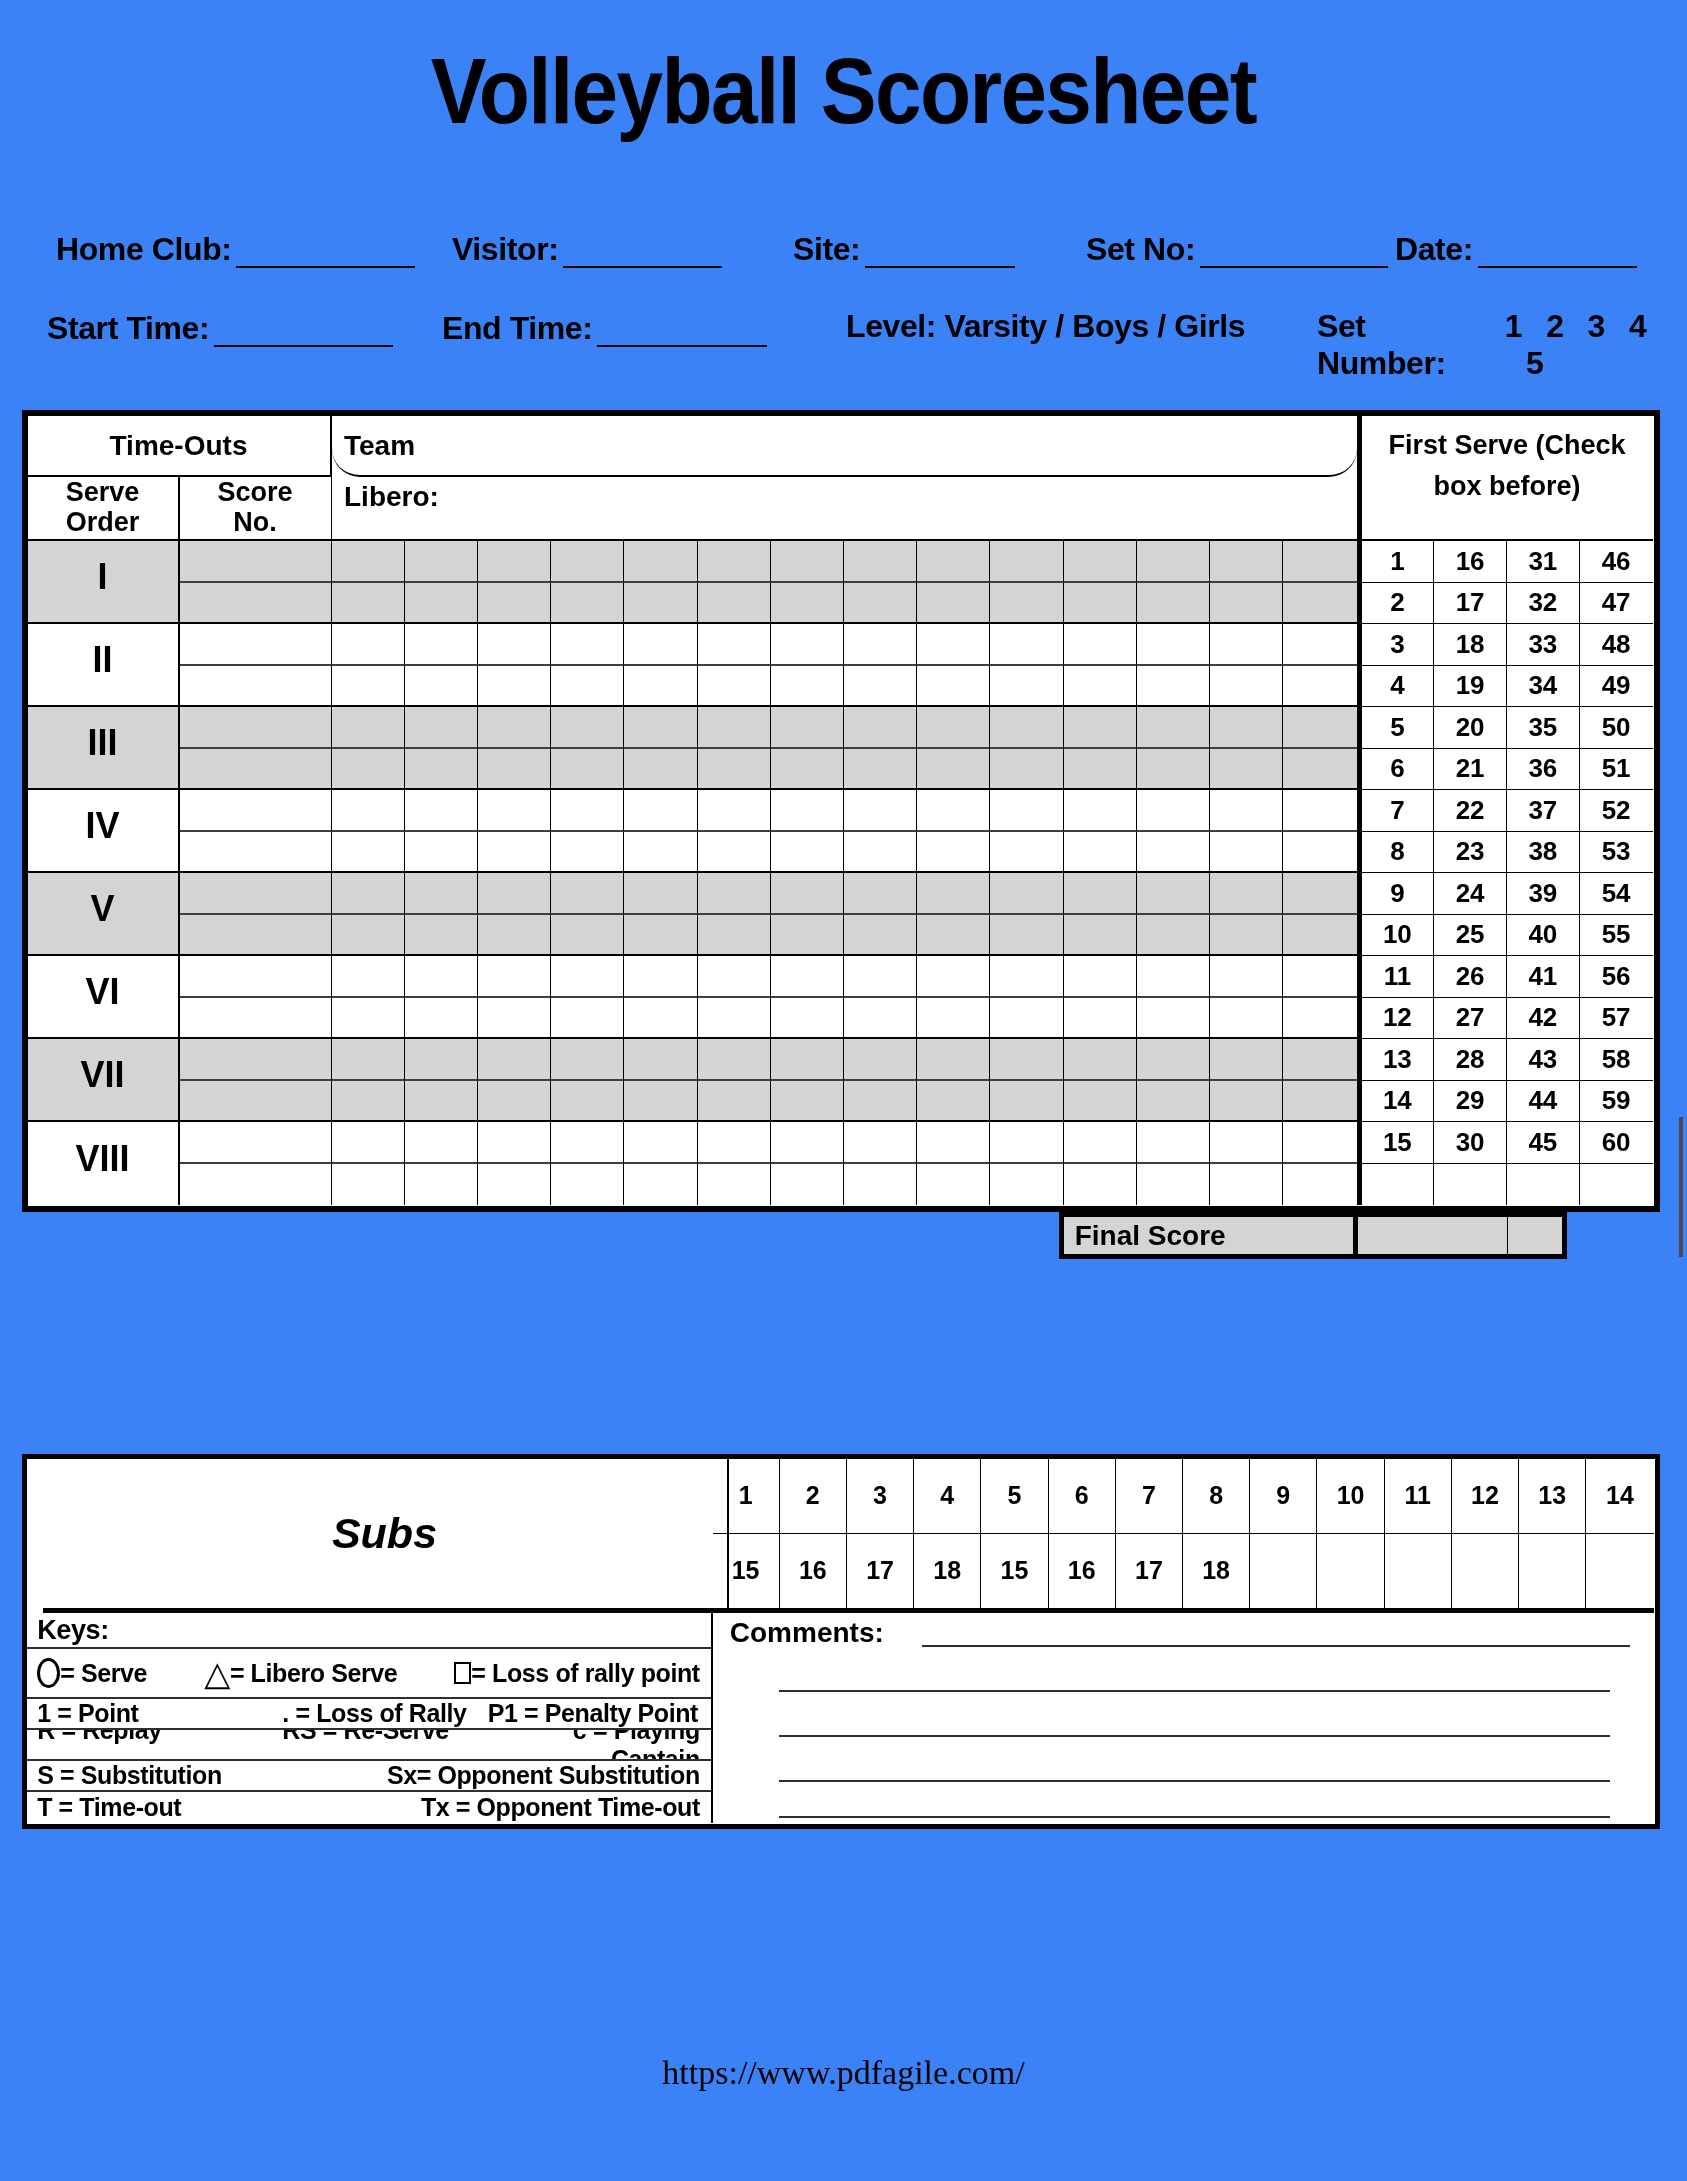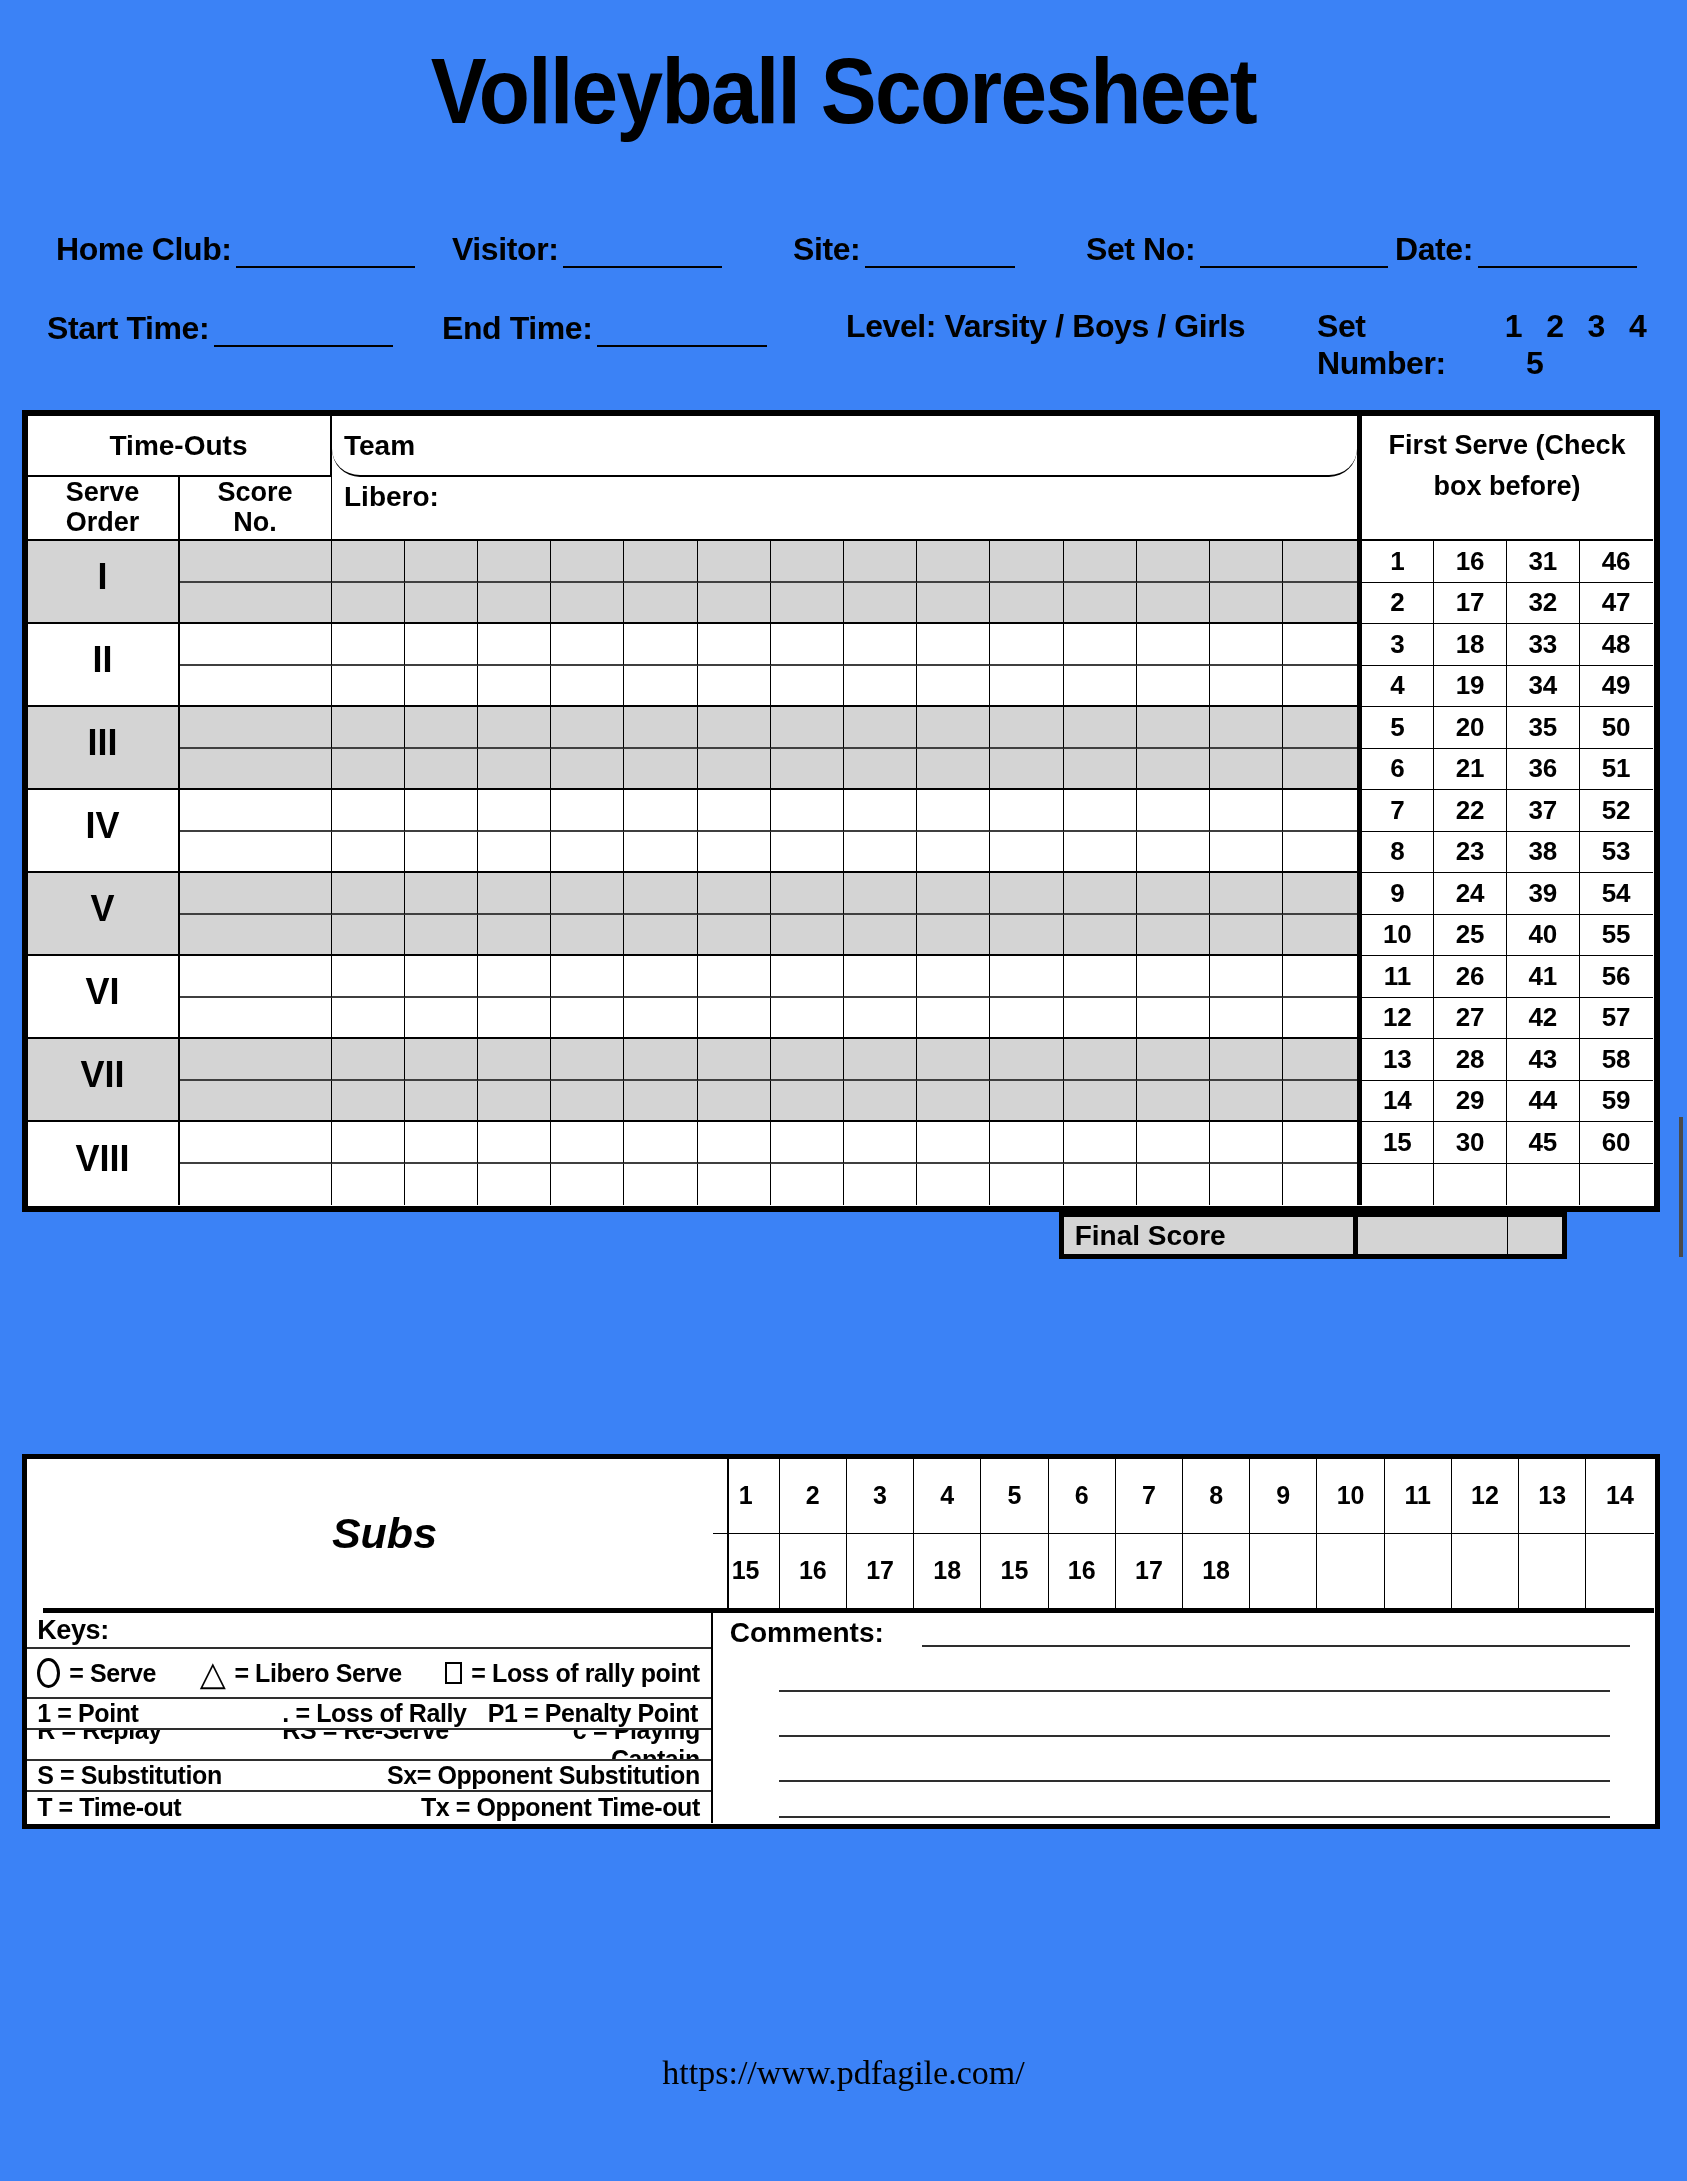--- a/index.html
+++ b/index.html
@@ -77,21 +77,21 @@
   .sub-cell.lastcol { border-right:none; }
   .sub-cell.toprow { border-bottom:1.8px solid #000; }
 
   #keys { left:0; top:154px; width:686px; height:210px; border-right:2.7px solid #000; display:grid;
           grid-template-rows:36px 50px repeat(4, 1fr); }
   .k-row { border-bottom:2.7px solid #2e2e2e; display:flex; align-items:center; padding:0 10.7px 0 10.7px;
            font-size:25px; font-weight:bold; letter-spacing:-0.4px; overflow:hidden; }
   .k-row:last-child { border-bottom:none; }
   #keys-title { font-size:27px; }
   #key-symbols { justify-content:space-between; }
-  .k-item { display:flex; align-items:center; gap:9px; }
+  .k-item { display:flex; align-items:center; }
   .sym-circle { display:inline-block; width:23px; height:30px; border:3.6px solid #000; border-radius:50%; }
   .sym-tri { font-size:34px; font-weight:normal; line-height:1; }
   .sym-square { display:inline-block; width:17px; height:21.5px; border:2.7px solid #000; }
   .k-grid3 { display:grid; grid-template-columns:37% 31% 32%; width:100%; }
   .k-grid3 span:last-child.ralign { text-align:right; }
   .k-two { display:flex; justify-content:space-between; width:100%; }
 
   #comments { left:689px; top:154px; width:939px; height:210px; }
   #comments-label { position:absolute; left:14.3px; top:3.6px; font-size:28px; font-weight:bold; }
   .cl { position:absolute; height:0; border-bottom:2.7px solid #2e2e2e; }

